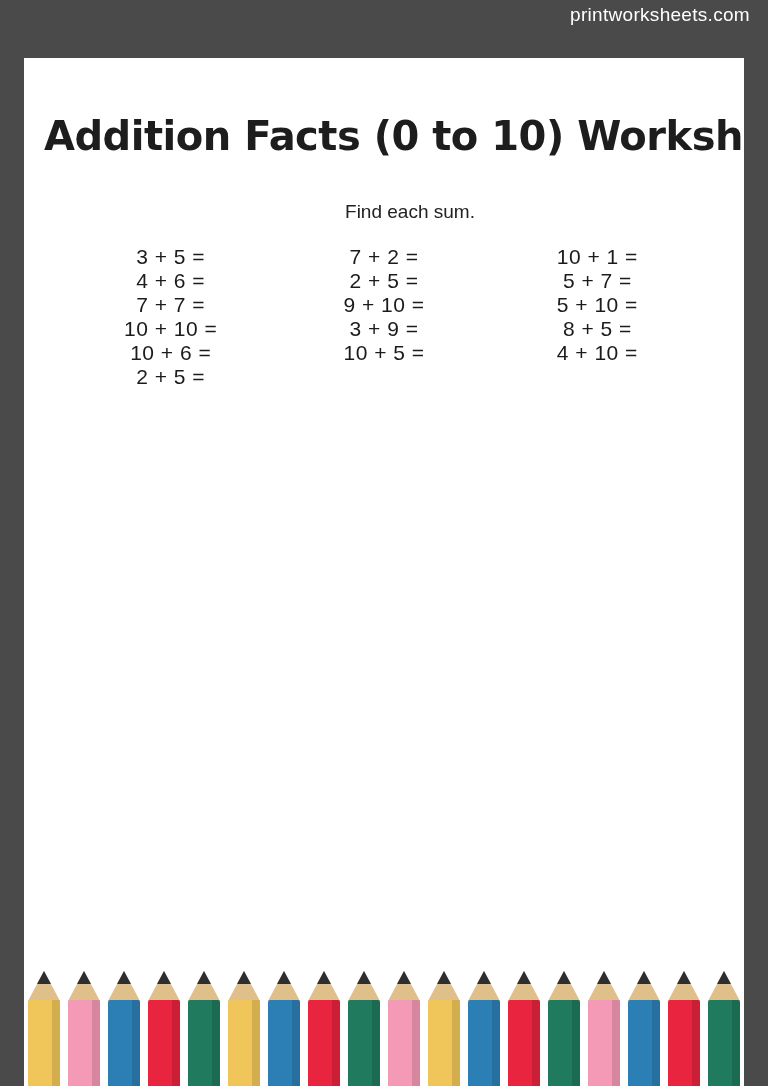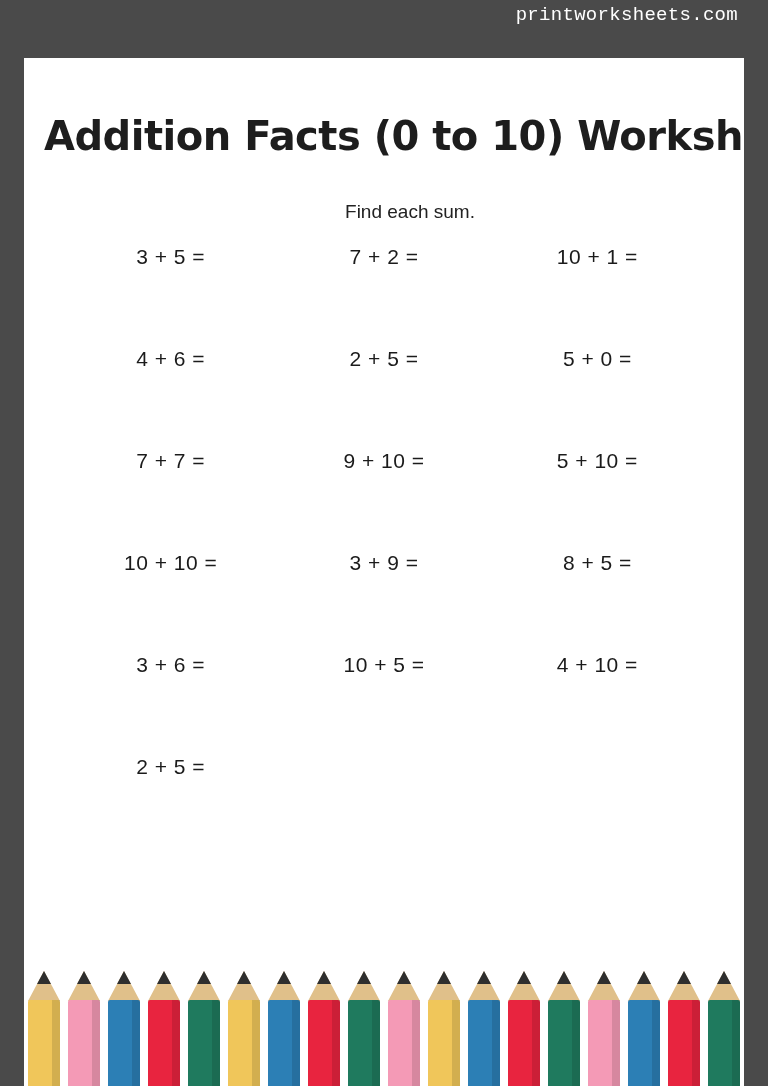--- a/index.html
+++ b/index.html
@@ -11,25 +11,25 @@
     height: 1086px;
     background: #4a4a4a;
     font-family: "Liberation Sans", sans-serif;
     overflow: hidden;
     position: relative;
   }
 
   .site-brand {
     position: absolute;
     top: 4px;
-    right: 30px;
+    right: 18px;
     color: #ffffff;
     font-size: 19px;
     letter-spacing: 0.3px;
-    font-family: Liberation Mono, monospace;
+    font-family: Liberation Sans, sans-serif;
   }
 
   .page-sheet {
     position: absolute;
     left: 24px;
     top: 58px;
     width: 720px;
     height: 1028px;
     background: #ffffff;
     overflow: hidden;
@@ -53,21 +53,20 @@
     color: #222222;
     font-family: "Liberation Sans", sans-serif;
     text-align: center;
   }
 
   .problems-grid {
     margin: 22px 0 0 0;
     padding: 0 40px;
     display: grid;
     grid-template-columns: repeat(3, 1fr);
-    row-gap: 78px;
   }
 
   .problem-cell {
     text-align: center;
     font-size: 21px;
     color: #1b1b1b;
     font-family: "Liberation Sans", sans-serif;
     letter-spacing: 0.5px;
   }
 
@@ -134,28 +133,28 @@
   <h1 class="worksheet-title">Addition Facts (0 to 10) Worksheet</h1>
 
   <div class="instruction">Find each sum.</div>
 
   <div class="problems-grid">
     <div class="problem-cell">3 + 5 =</div>
     <div class="problem-cell">7 + 2 =</div>
     <div class="problem-cell">10 + 1 =</div>
     <div class="problem-cell">4 + 6 =</div>
     <div class="problem-cell">2 + 5 =</div>
-    <div class="problem-cell">5 + 0 =</div>
+    <div class="problem-cell">5 + 7 =</div>
     <div class="problem-cell">7 + 7 =</div>
     <div class="problem-cell">9 + 10 =</div>
     <div class="problem-cell">5 + 10 =</div>
     <div class="problem-cell">10 + 10 =</div>
     <div class="problem-cell">3 + 9 =</div>
     <div class="problem-cell">8 + 5 =</div>
-    <div class="problem-cell">3 + 6 =</div>
+    <div class="problem-cell">10 + 6 =</div>
     <div class="problem-cell">10 + 5 =</div>
     <div class="problem-cell">4 + 10 =</div>
     <div class="problem-cell">2 + 5 =</div>
   </div>
 
   <div class="pencil-strip">
       <div class="pencil">
         <div class="tip"></div>
         <div class="lead"></div>
         <div class="body" style="background: rgb(240, 198, 90);"></div>

